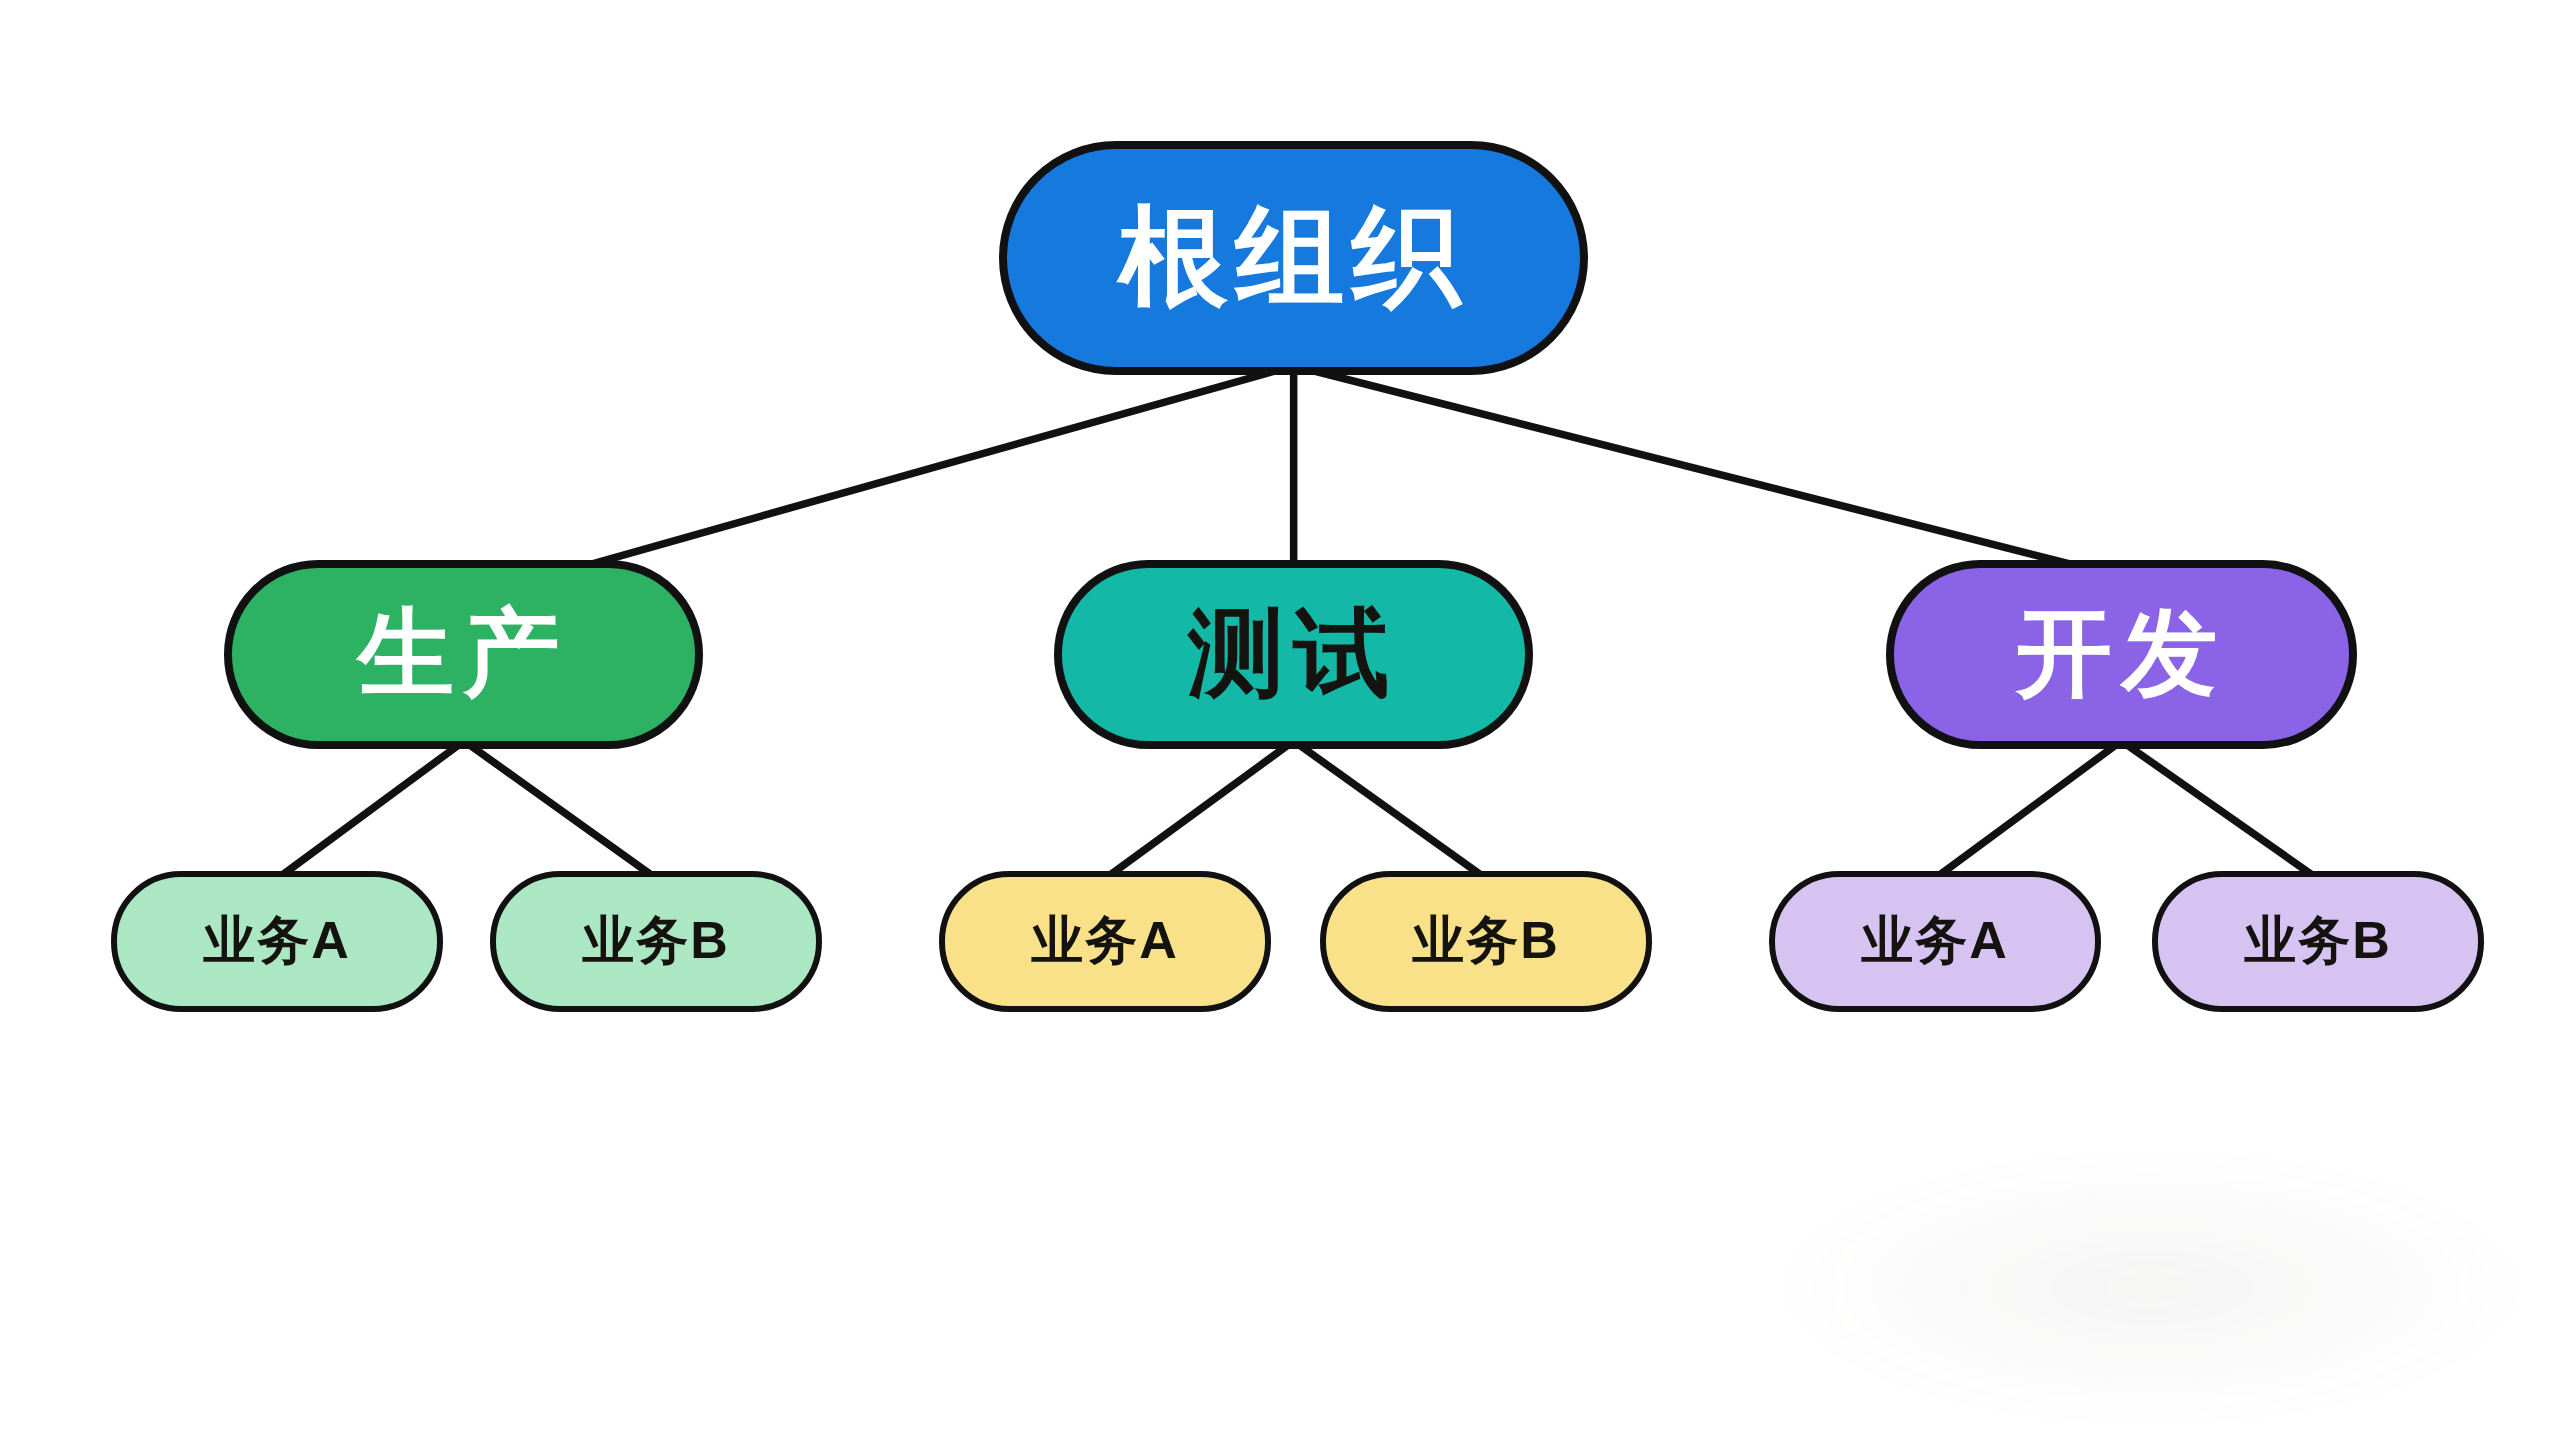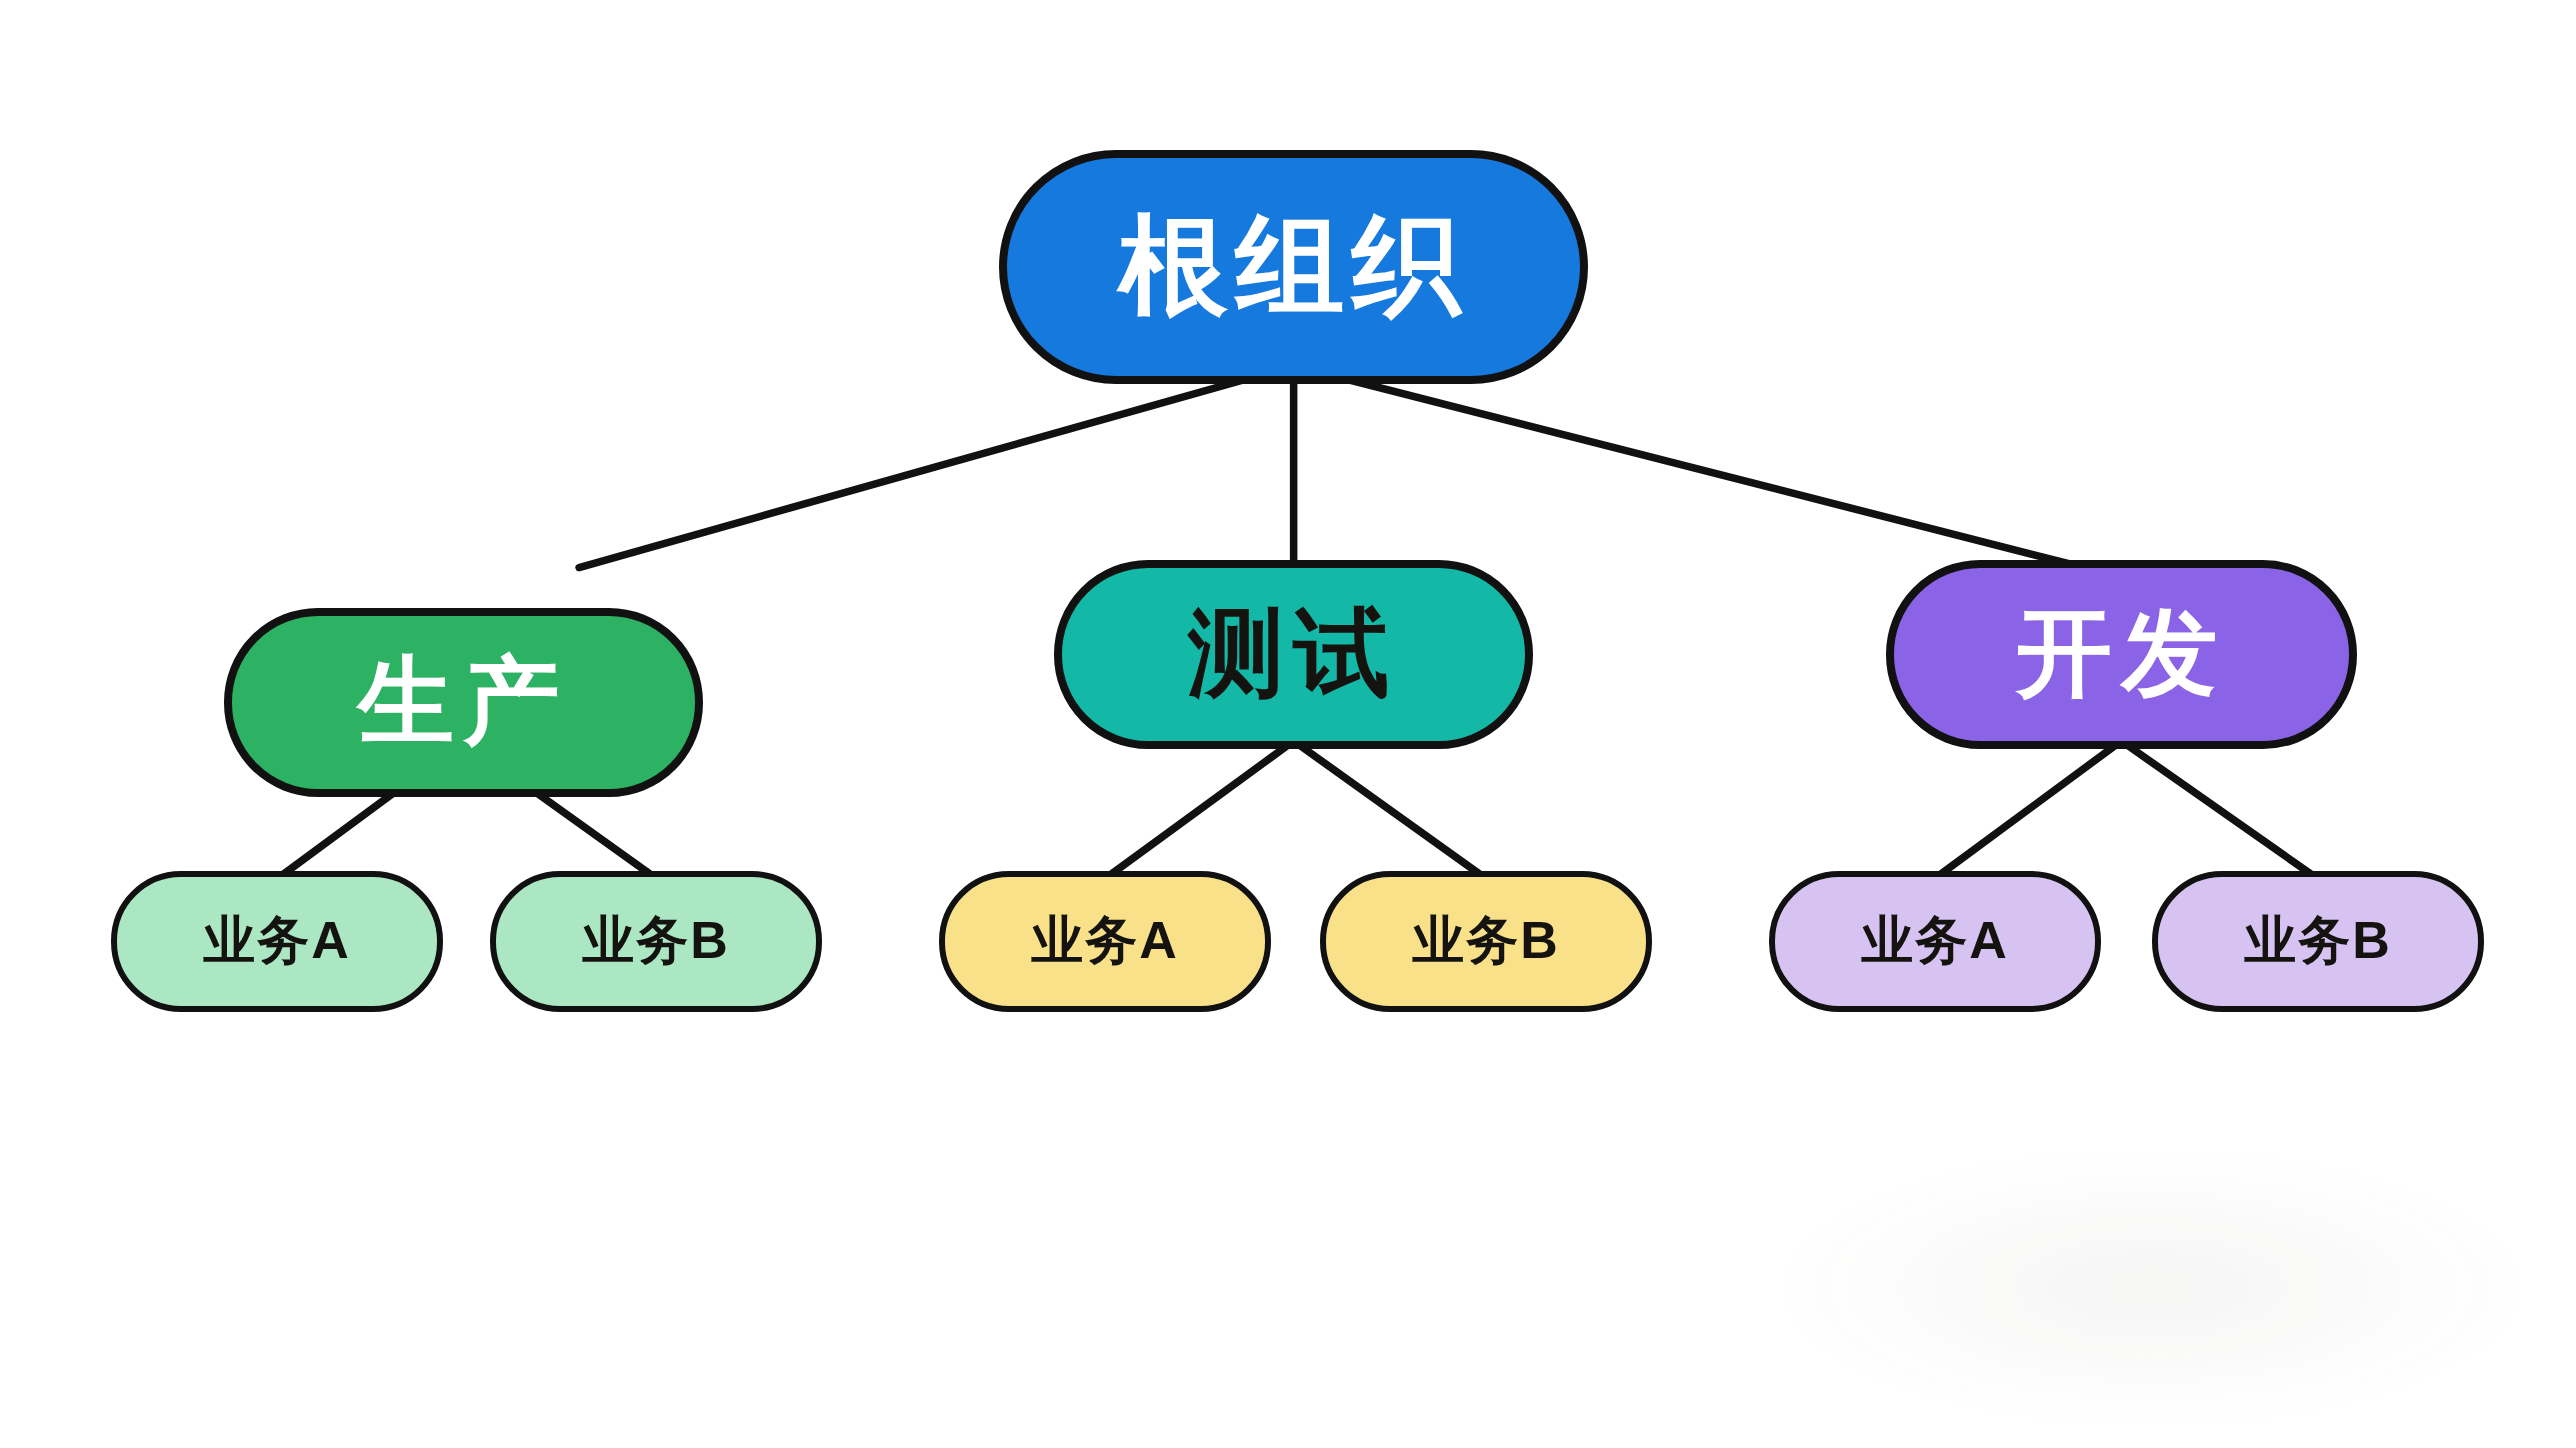--- a/index.html
+++ b/index.html
@@ -16,21 +16,21 @@
     display:flex;align-items:center;justify-content:center;
     box-sizing:border-box;
     border:8.5px solid #111111;
     font-weight:900;
     text-align:center;
     white-space:nowrap;
     line-height:1;
   }
   .node .node-label{transform:translateY(-1.9px);}
   
-  .n-root{left:999px;top:150px;width:589px;height:234px;border-radius:117px;font-size:109px;letter-spacing:7.5px;}
+  .n-root{left:999px;top:141px;width:589px;height:234px;border-radius:117px;font-size:109px;letter-spacing:7.5px;}
   
   .lvl2{top:560px;height:189px;border-radius:94px;font-size:96px;letter-spacing:9.4px;}
   .n-prod{left:224px;width:479px;}
   .n-test{left:1054px;width:479px;}
   .n-dev{left:1886px;width:471px;}
   
   .leaf{top:871px;width:332px;height:141px;border-radius:70px;border-width:6.6px;font-size:52px;letter-spacing:1.9px;}
   .n-ga{left:111px;}
   .n-gb{left:490px;}
   .n-ya{left:939px;}
@@ -61,21 +61,21 @@
     <line x1="1372" y1="786" x2="1172" y2="932"></line>
     <line x1="1372" y1="786" x2="1576" y2="932"></line>
     <line x1="2250" y1="786" x2="2052" y2="932"></line>
     <line x1="2250" y1="786" x2="2458" y2="932"></line>
   </svg>
 
   <div class="node n-root" style="background: rgb(22, 121, 221); color: rgb(255, 255, 255); border-color: rgb(17, 17, 17);">
     <span class="node-label">根组织</span>
   </div>
 
-  <div class="node lvl2 n-prod" style="background: rgb(45, 177, 99); color: rgb(255, 255, 255); border-color: rgb(17, 17, 17); margin-top: 48px;">
+  <div class="node lvl2 n-prod" style="background: rgb(45, 177, 99); color: rgb(255, 255, 255); border-color: rgb(17, 17, 17);">
     <span class="node-label">生产</span>
   </div>
 
   <div class="node lvl2 n-test" style="background: #14b8a6; color: rgb(21, 19, 16); border-color: rgb(17, 17, 17);">
     <span class="node-label">测试</span>
   </div>
 
   <div class="node lvl2 n-dev" style="background: rgb(138, 99, 230); color: rgb(255, 255, 255); border-color: rgb(17, 17, 17); justify-content: center;">
     <span class="node-label">开发</span>
   </div>

